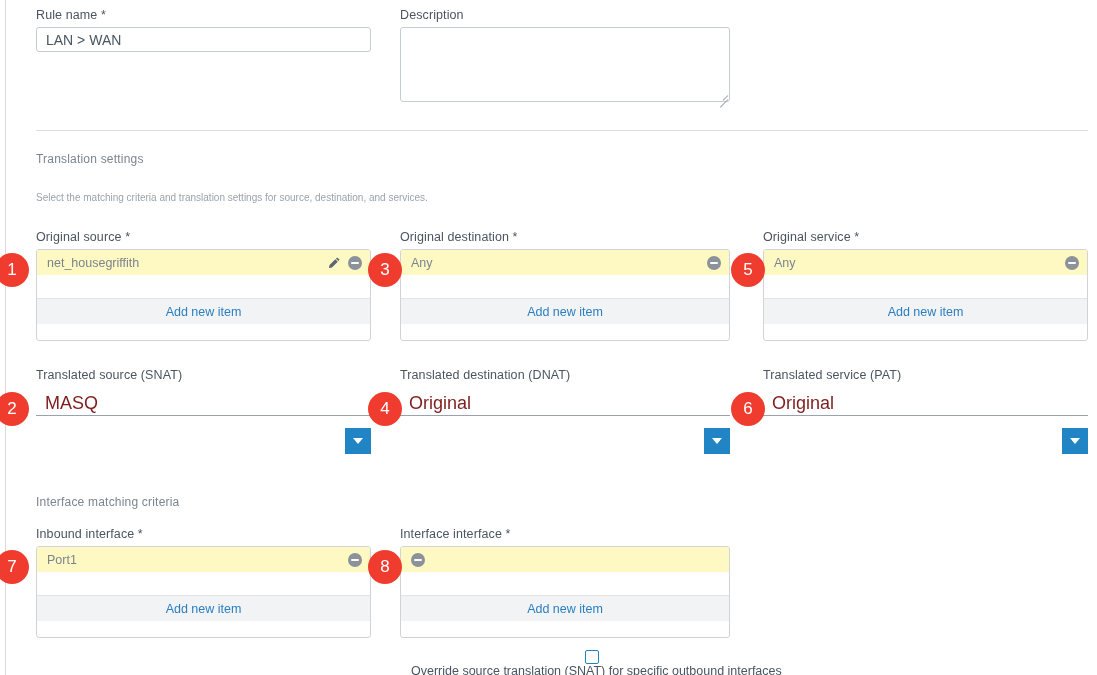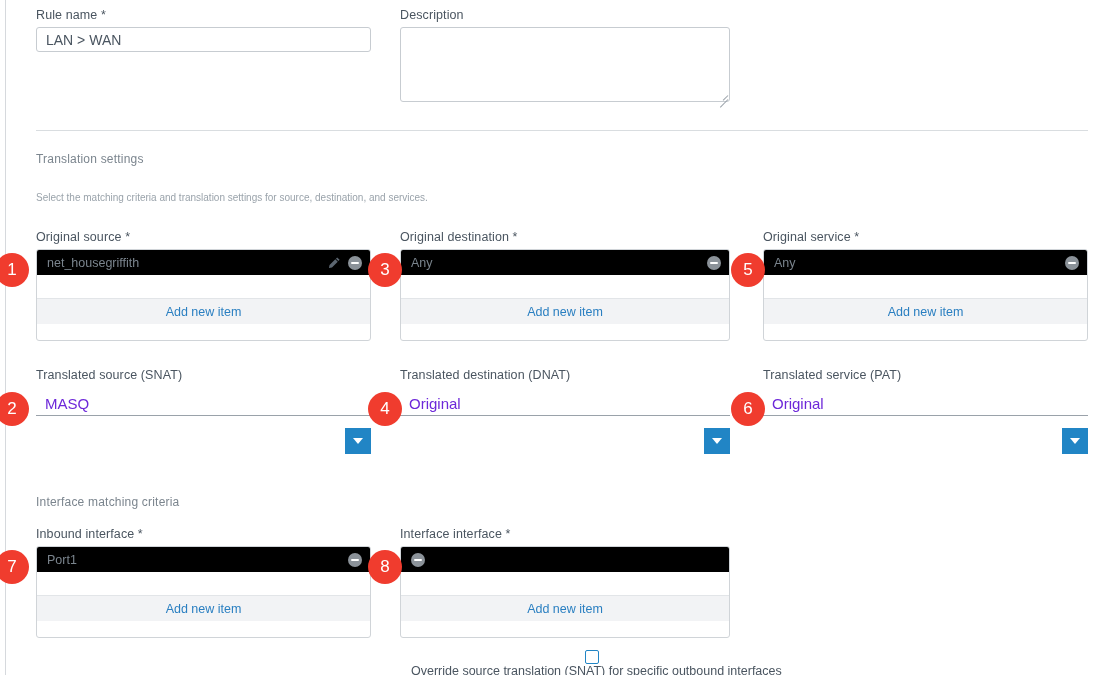--- a/index.html
+++ b/index.html
@@ -91,21 +91,21 @@
   .list-box {
     position: absolute;
     border: 1px solid #d0d4d8;
     border-radius: 3px;
     background: #ffffff;
     overflow: hidden;
   }
   .list-item {
     position: relative;
     height: 26px;
-    background: #000000;
+    background: #fef9c3;
     border-bottom: 1px solid #ffffff;
     display: flex; align-items: center;
     padding: 0 8px 0 10px;
   }
   .list-item-text {
     font-size: 12.5px; color: #7b858e;
     flex: 1; white-space: nowrap; overflow: hidden;
   }
   .list-blank { height: 22px; background: #ffffff; }
   .list-footer {
@@ -131,21 +131,21 @@
     background: #ffffff; border-radius: 1px;
   }
 
   
   .uline-field {
     position: absolute;
     height: 24px;
     border: none; border-bottom: 1px solid #9aa2aa;
     background: transparent;
     font-family: "Liberation Sans", sans-serif;
-    font-size: 15px; color: #6d28d9;
+    font-size: 18px; color: #7f1d1d;
     padding: 0 2px 0 9px;
     outline: none;
   }
   .dd-btn {
     position: absolute;
     width: 26px; height: 26px;
     background: #2185c5;
     border: none; padding: 0; cursor: pointer;
   }
   .dd-btn span {

